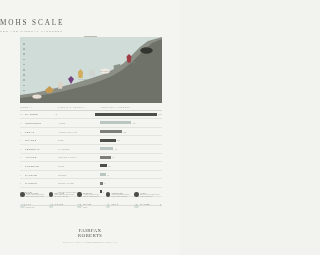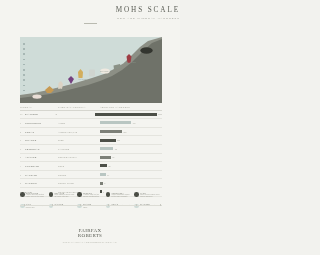--- a/index.html
+++ b/index.html
@@ -6,21 +6,21 @@
   body{
     width:180px;height:255px;
     background:#f2f2ee;
     font-family:"Liberation Sans", sans-serif;
     overflow:hidden;
     position:relative;
   }
   .poster{width:180px;height:255px;position:relative;background:#f4f4f0;}
 
   
-  .header{padding-top:6px;text-align:right;}
+  .header{padding-top:19px;text-align:left;}
   .title{
     font-size:7.2px;letter-spacing:1.9px;color:#5a5d55;
     font-family:"Liberation Serif", serif;font-weight:400;
   }
   .subtitle{
     margin-top:2.5px;font-size:2.5px;letter-spacing:1.05px;color:#9a9b92;
   }
   .rule{
     width:13px;height:1px;background:#b9bab0;margin:3.5px auto 0;
   }

